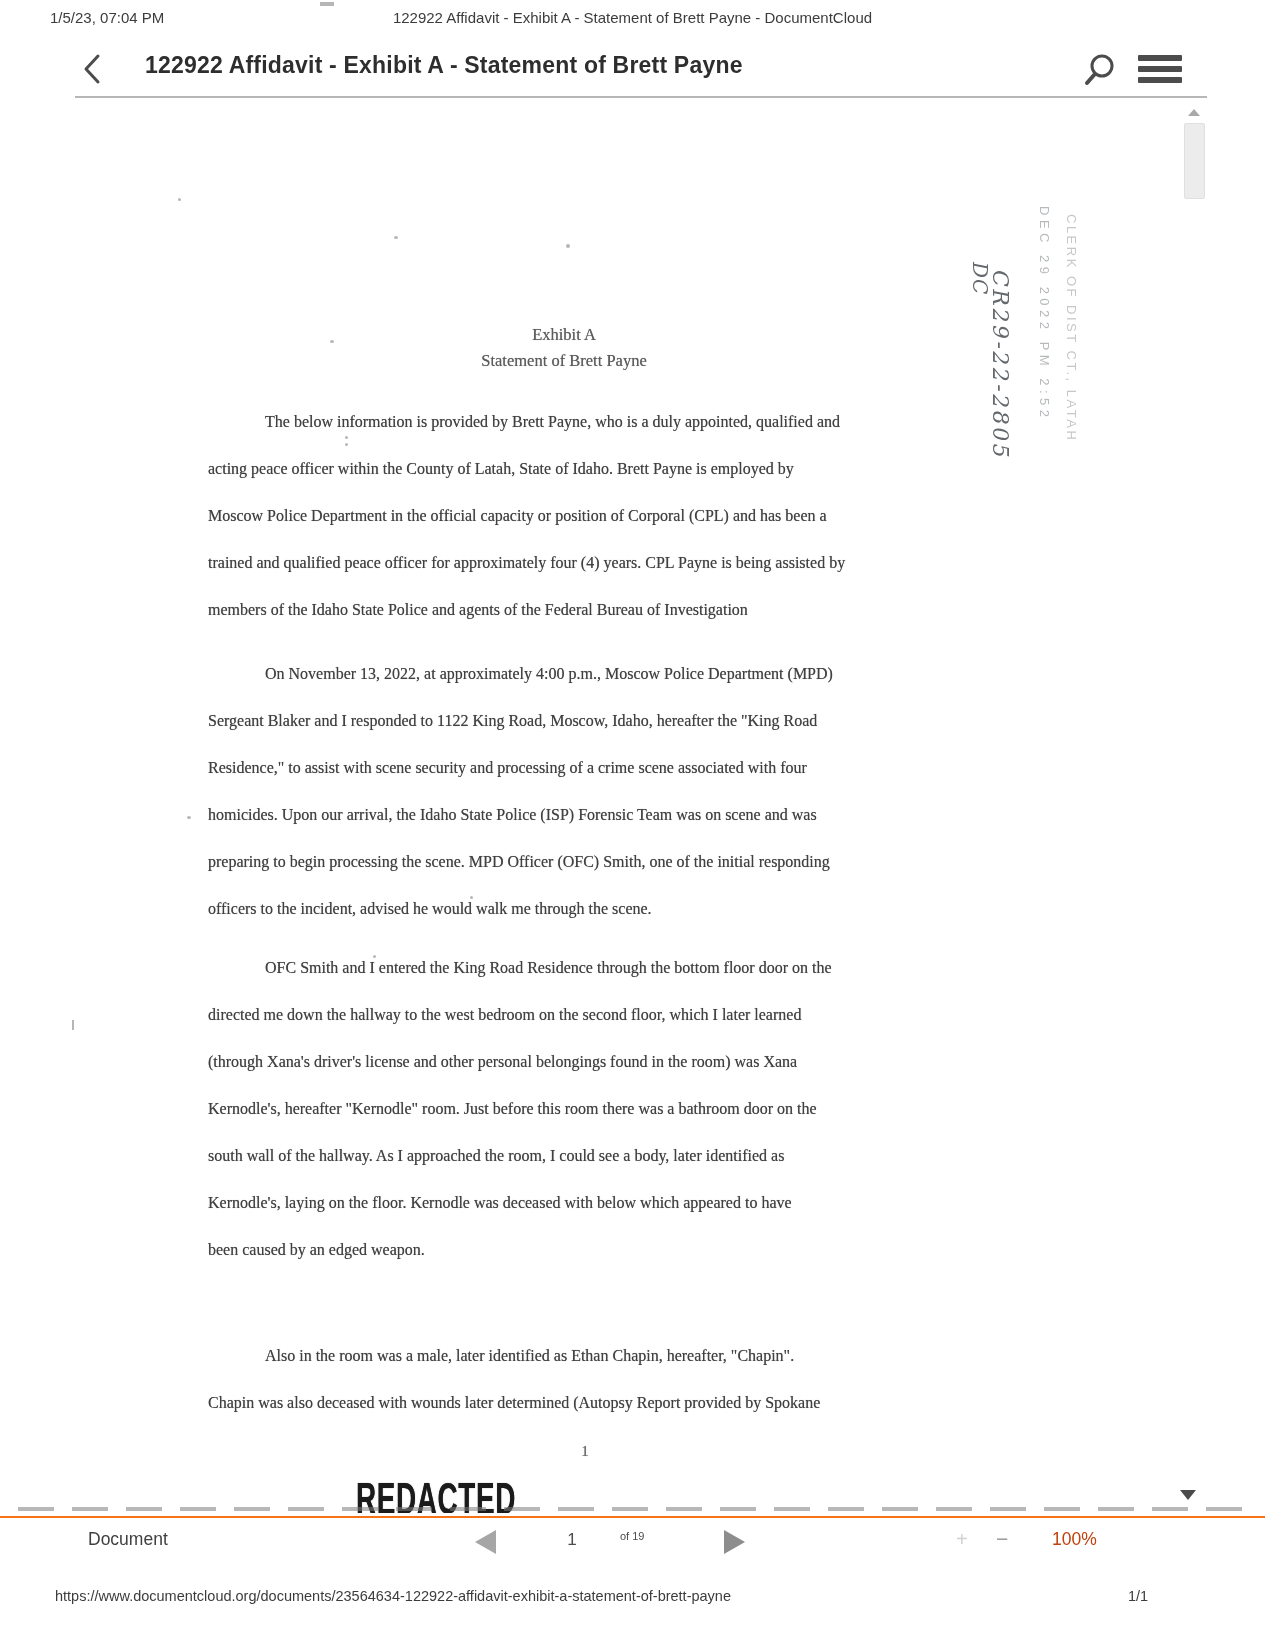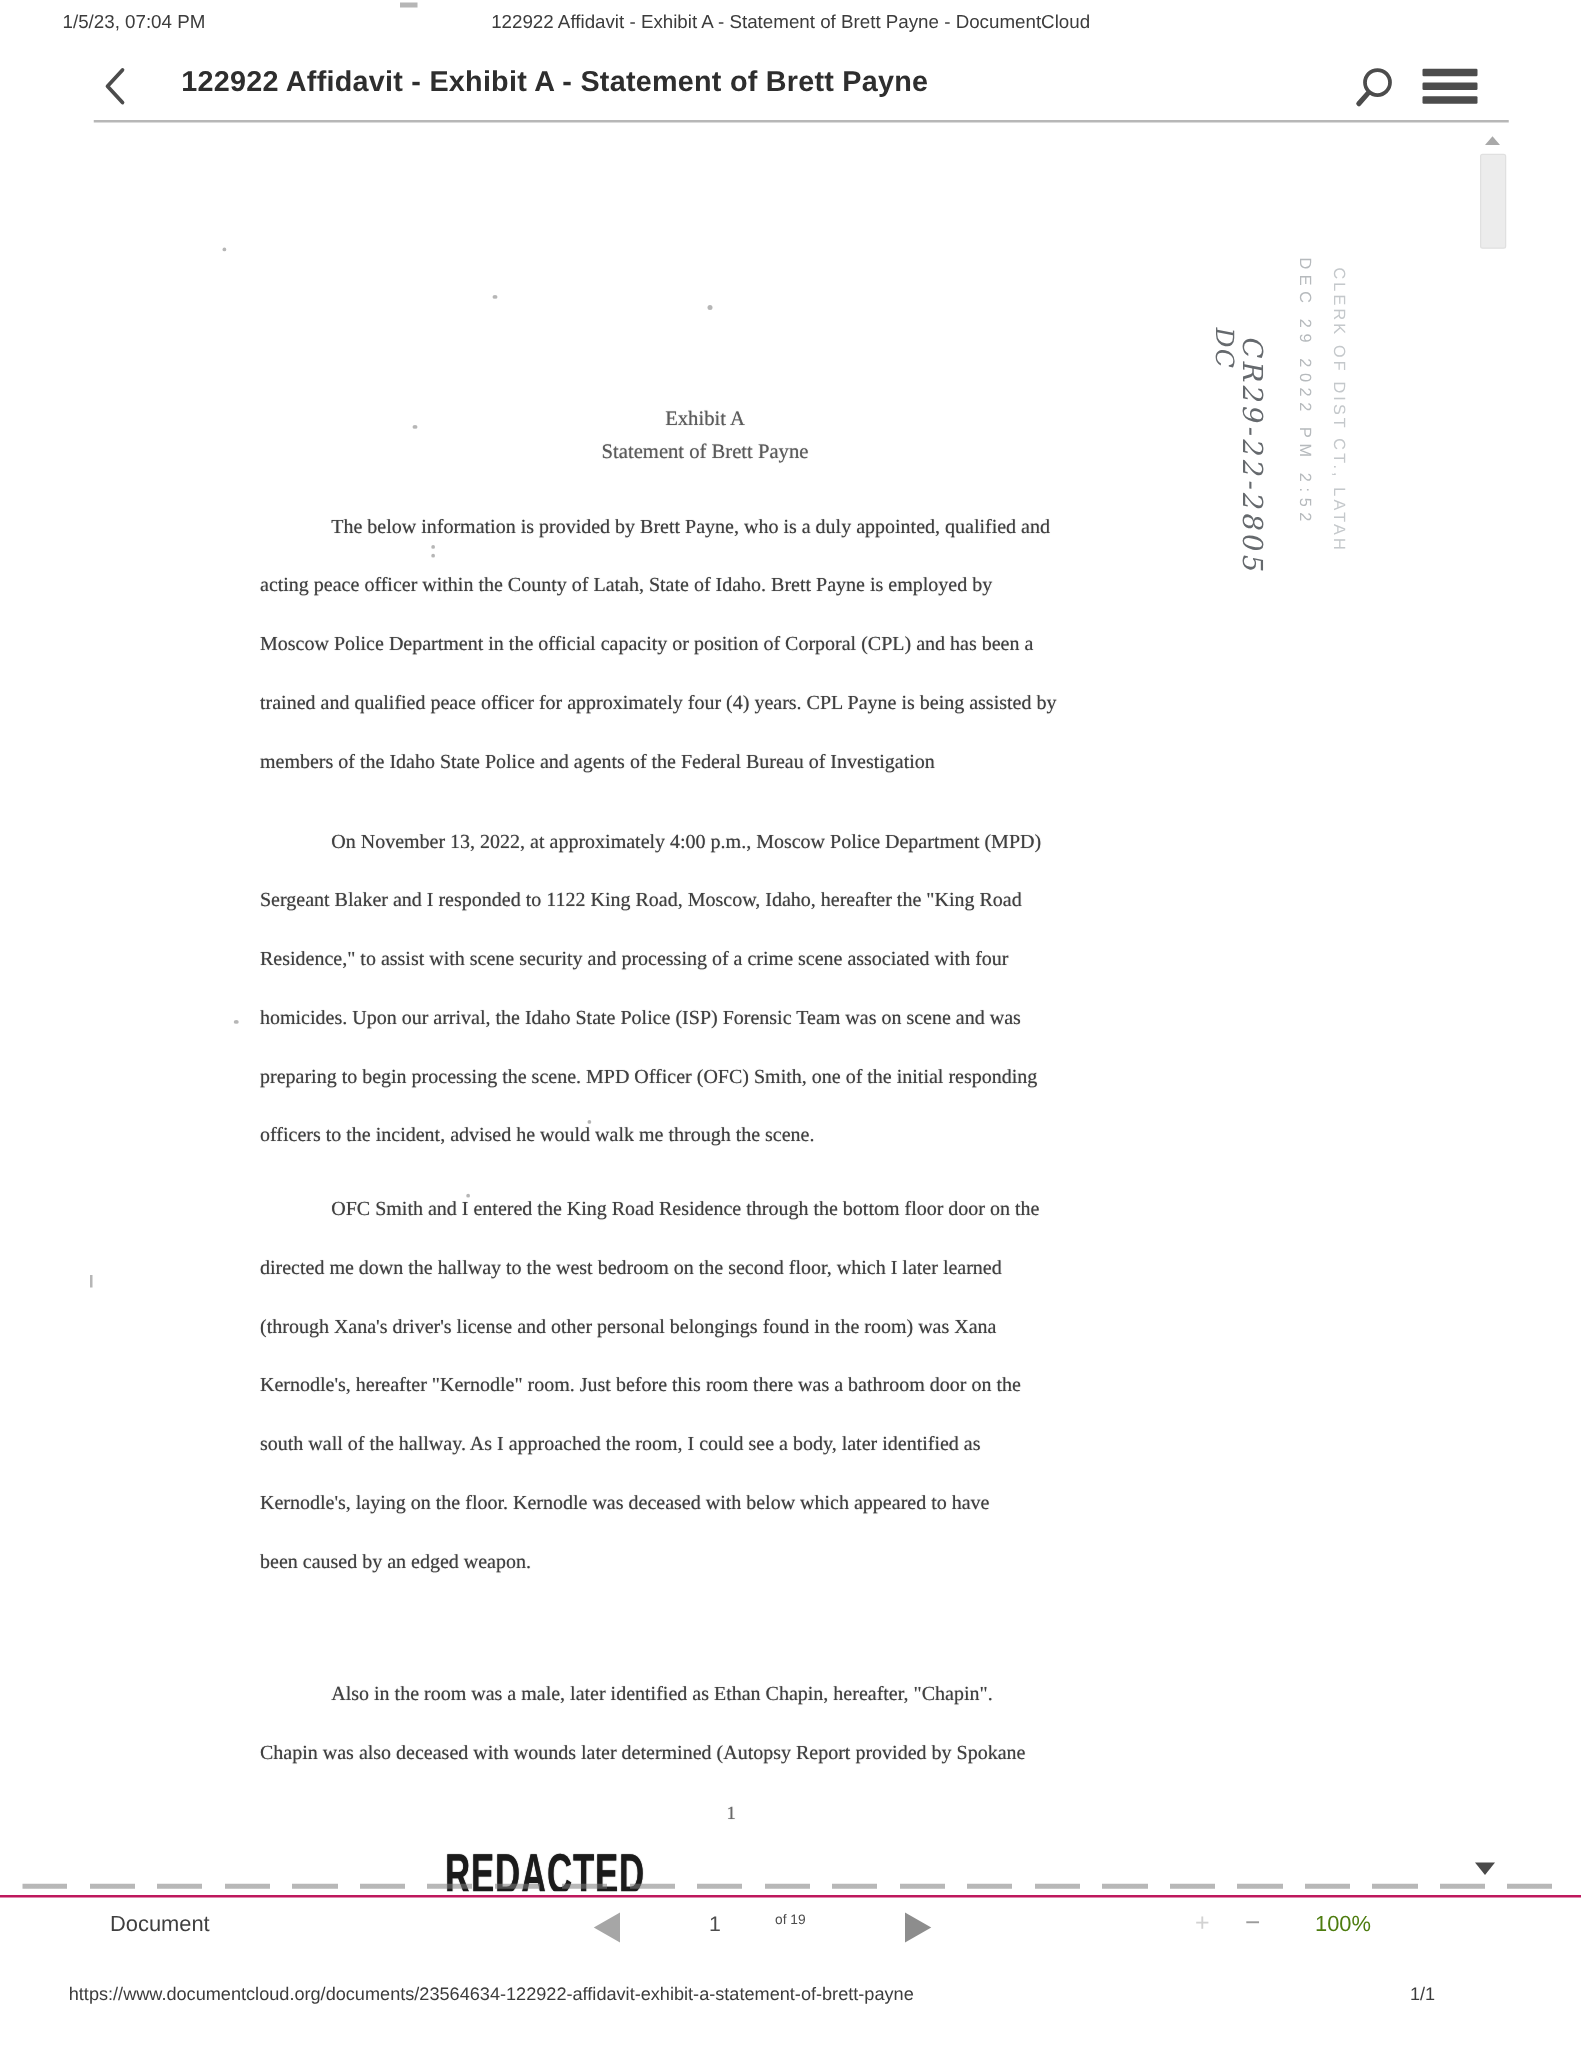--- a/index.html
+++ b/index.html
@@ -53,30 +53,30 @@
 
   
   .sb-up { position:absolute; left:1188px; top:109px; width:0; height:0;
            border-left:6px solid transparent; border-right:6px solid transparent; border-bottom:7px solid #a9a9a9; cursor:pointer;}
   .sb-thumb { position:absolute; left:1184px; top:123px; width:21px; height:76px;
               background:#ececec; border:1px solid #e0e0e0; border-radius:2px; cursor:pointer; }
   .sb-down { position:absolute; left:1180px; top:1490px; width:0; height:0;
              border-left:8px solid transparent; border-right:8px solid transparent; border-top:10px solid #4a4a4a; cursor:pointer;}
 
   
-  .toolbar { position:absolute; left:0; top:1516px; width:1265px; height:62px; background:#fff; border-top:2px solid #be185d; }
+  .toolbar { position:absolute; left:0; top:1516px; width:1265px; height:62px; background:#fff; border-top:2px solid #f97316; }
   .tb-docmode { position:absolute; left:88px; top:11px; font-size:17.5px; color:#3f3f3f; cursor:pointer; }
   .tri { position:absolute; width:0; height:0; cursor:pointer; }
   .tri-left { left:475px; top:12px; border-top:12px solid transparent; border-bottom:12px solid transparent; border-right:21px solid #a6a6a6; }
   .tri-right { left:724px; top:12px; border-top:12px solid transparent; border-bottom:12px solid transparent; border-left:21px solid #8d8d8d; }
   .tb-page-cur { position:absolute; left:552px; top:12px; width:40px; text-align:center; font-size:17px; color:#4c4c4c; cursor:pointer; }
   .tb-page-of { position:absolute; left:620px; top:12px; font-size:11px; color:#4c4c4c; }
   .tb-zoom-in  { position:absolute; left:956px; top:10px; font-size:20px; color:#d2d2d2; cursor:pointer; }
   .tb-zoom-out { position:absolute; left:996px; top:9px; font-size:21px; color:#9b9b9b; cursor:pointer; }
-  .tb-zoom-lvl { position:absolute; left:1052px; top:11px; font-size:17.5px; color:#4d7c0f; }
+  .tb-zoom-lvl { position:absolute; left:1052px; top:11px; font-size:17.5px; color:#c2410c; }
 
   svg { display:block; }
 </style>
 </head>
 <body>
 
 <div class="print-time">1/5/23, 07:04 PM</div>
 <div class="print-title">122922 Affidavit - Exhibit A - Statement of Brett Payne - DocumentCloud</div>
 
 <div class="app-header">

